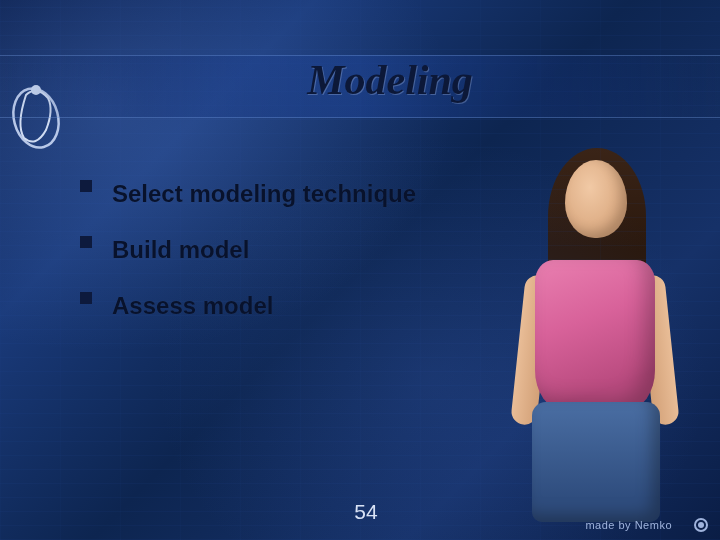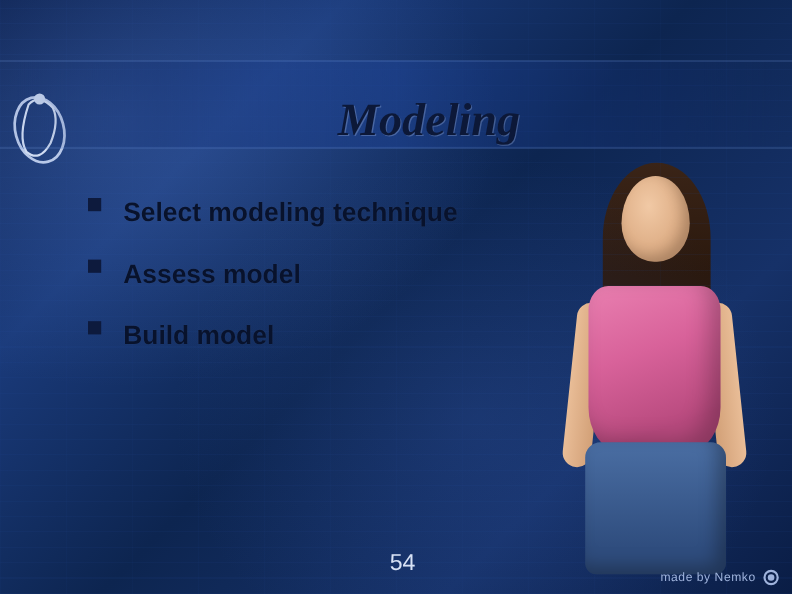--- a/index.html
+++ b/index.html
@@ -22,26 +22,26 @@
     position: absolute;
     inset: 0;
     background: radial-gradient(ellipse at 15% 20%, rgba(100,140,220,0.25), transparent 40%),
                 radial-gradient(ellipse at 60% 70%, rgba(60,100,190,0.2), transparent 45%);
   }
   .title-bar {
     position: absolute;
     top: 55px;
     left: 0;
     right: 0;
-    height: 80px;
+    height: 63px;
     background: linear-gradient(to right, rgba(10,30,80,0.0) 0%, rgba(20,50,120,0.3) 20%, rgba(30,70,160,0.4) 50%, rgba(20,50,120,0.3) 80%, rgba(10,30,80,0.0) 100%);
     border-top: 1px solid rgba(120,160,230,0.35);
     border-bottom: 1px solid rgba(120,160,230,0.35);
     display: flex;
-    align-items: flex-end;
+    align-items: flex-start;
     justify-content: center;
   }
   .title {
     font-family: "Comic Sans MS", "Segoe Script", cursive;
     font-size: 42px;
     font-weight: bold;
     font-style: italic;
     color: #0c1838;
     text-shadow: 1px 1px 0 rgba(180,200,240,0.3);
     margin-left: 60px;
@@ -156,21 +156,21 @@
   }
   .brand {
     position: absolute;
     bottom: 8px;
     right: 12px;
     font-size: 11px;
     color: #9fb3dc;
     letter-spacing: 0.5px;
     display: flex;
     align-items: center;
-    gap: 7px;
+    gap: 22px;
   }
   .brand-dot {
     width: 14px;
     height: 14px;
     border: 2px solid #9fb3dc;
     border-radius: 50%;
     position: relative;
   }
   .brand-dot::after {
     content: "";
@@ -199,25 +199,25 @@
   <div class="title">Modeling</div>
 </div>
 
 <div class="bullets">
   <div class="bullet-row">
     <div class="bullet-marker"></div>
     <div class="bullet-text">Select modeling technique</div>
   </div>
   <div class="bullet-row">
     <div class="bullet-marker"></div>
-    <div class="bullet-text">Assess model</div>
+    <div class="bullet-text">Build model</div>
   </div>
   <div class="bullet-row">
     <div class="bullet-marker"></div>
-    <div class="bullet-text">Build model</div>
+    <div class="bullet-text">Assess model</div>
   </div>
 </div>
 
 <div class="figure">
   <div class="fig-hair"></div>
   <div class="fig-head"></div>
   <div class="fig-arm-l"></div>
   <div class="fig-arm-r"></div>
   <div class="fig-torso"></div>
   <div class="fig-jeans"></div>

